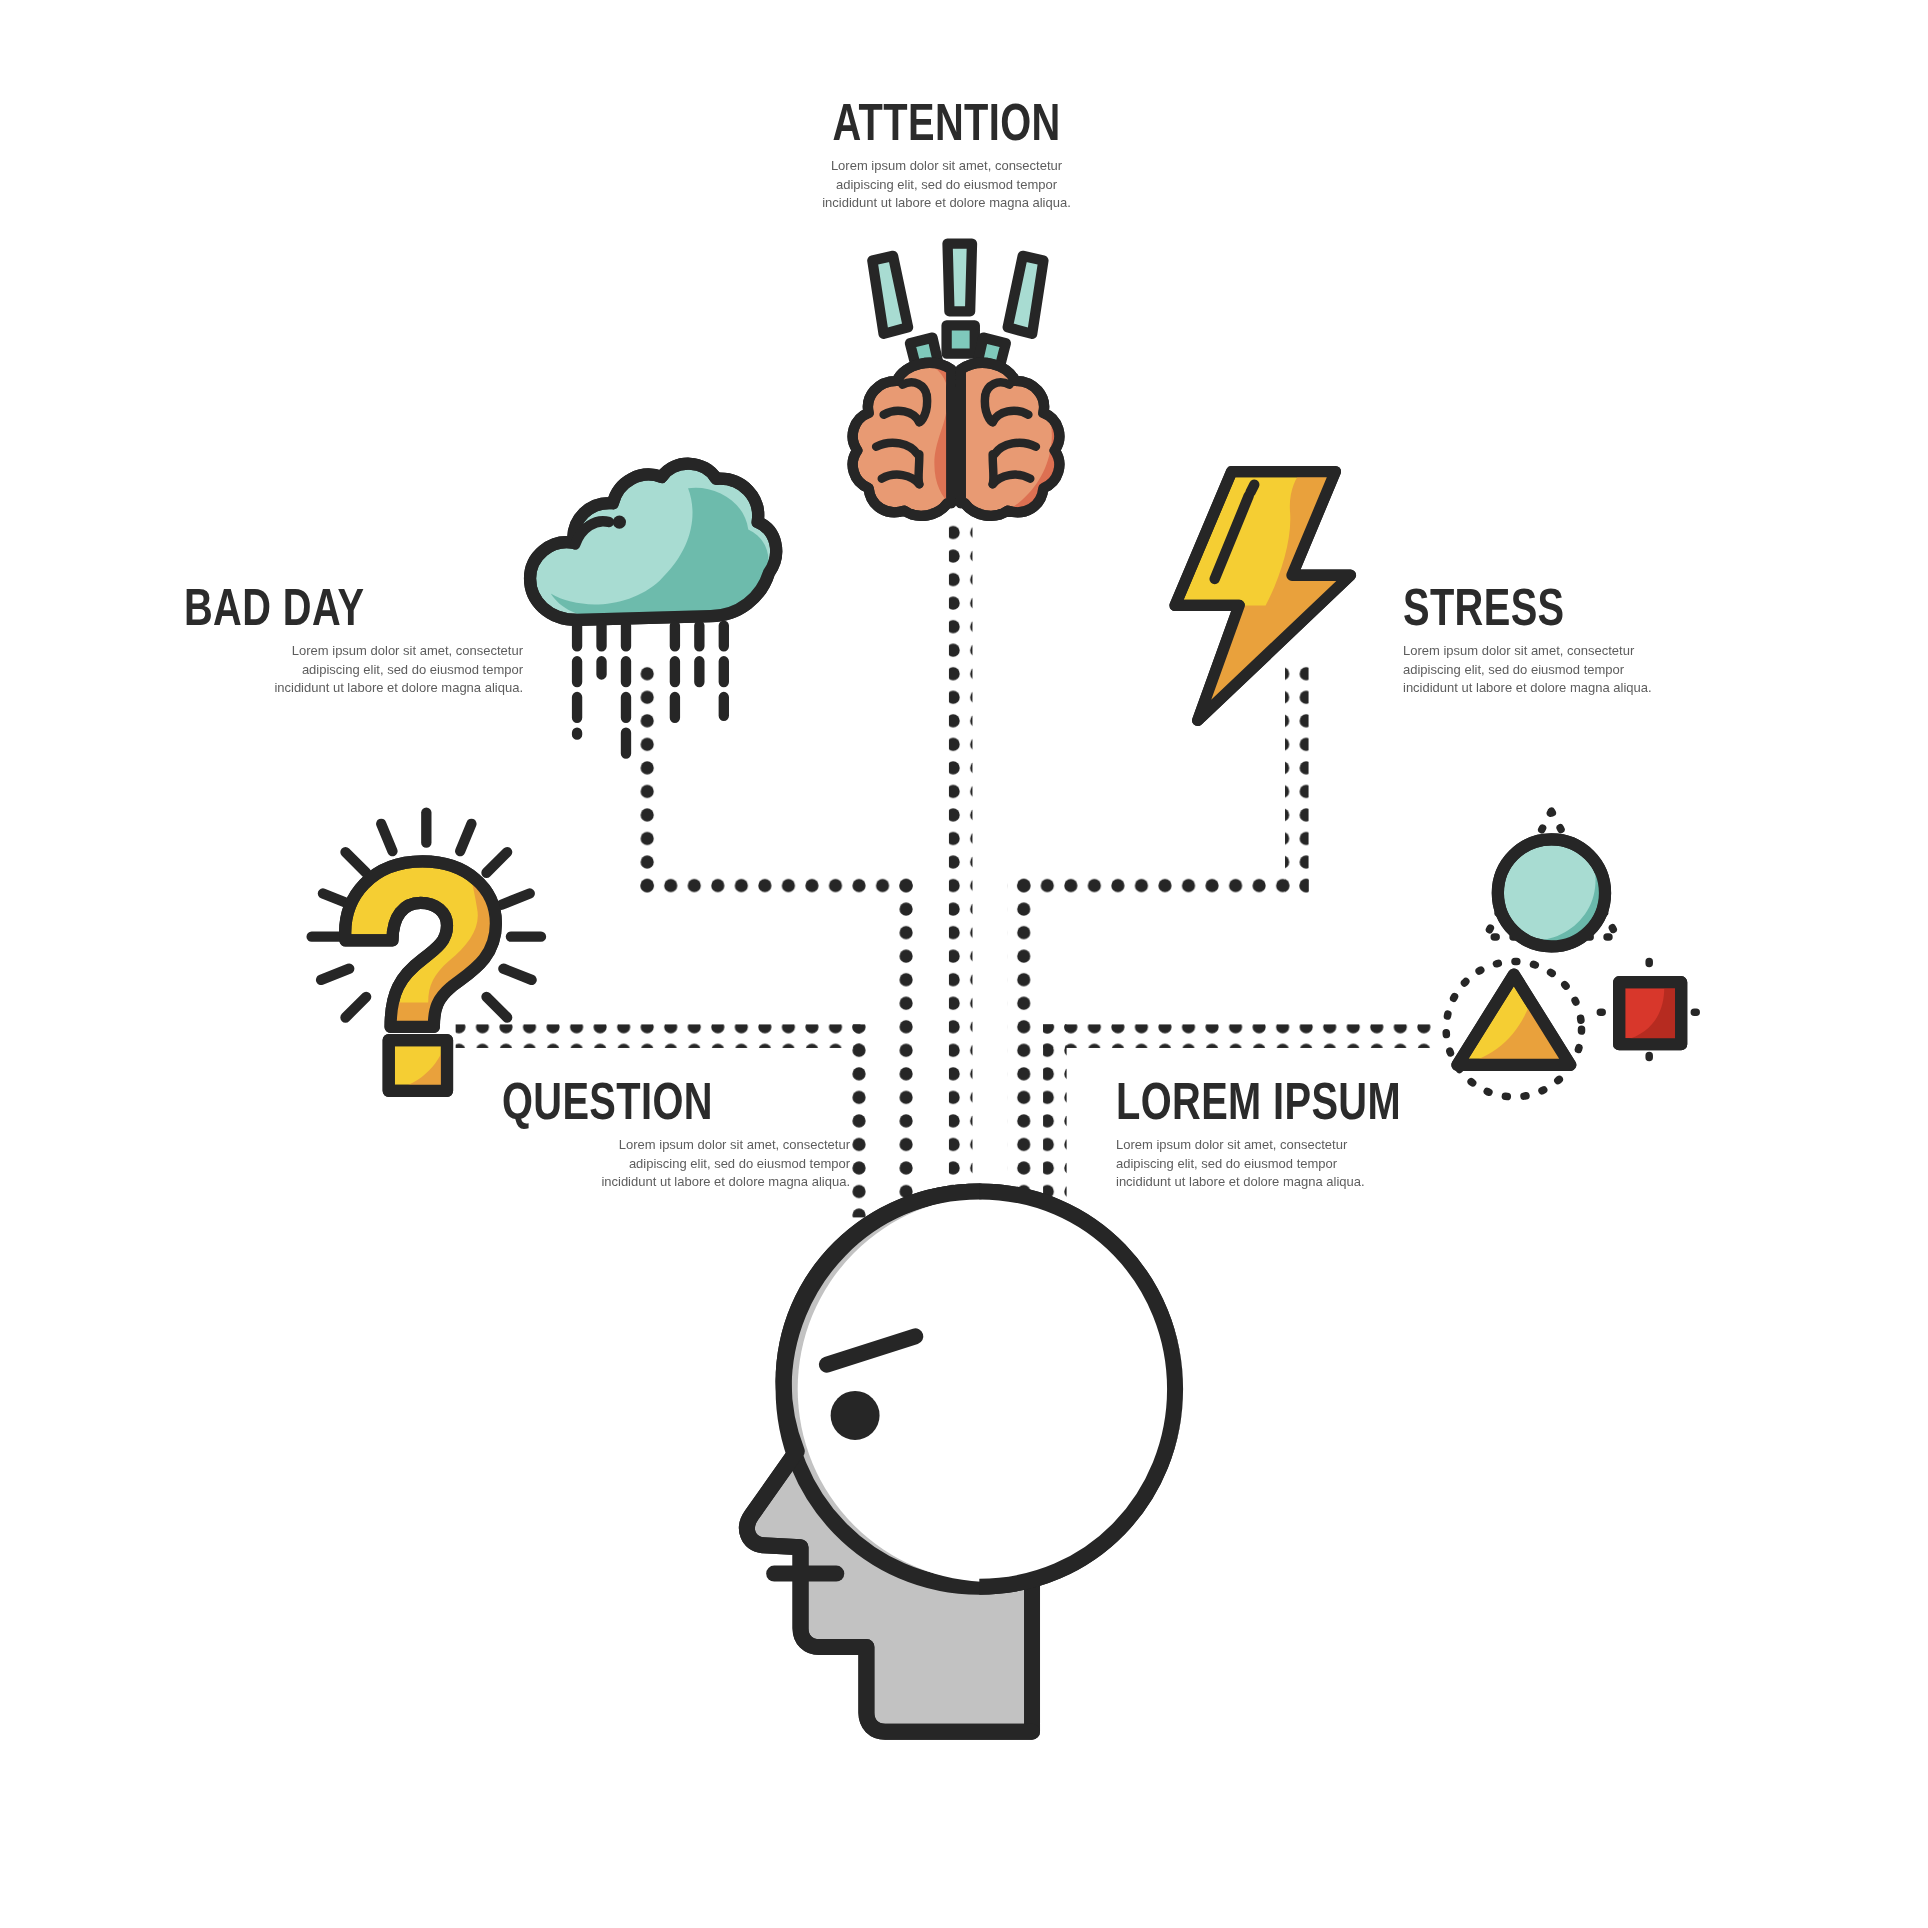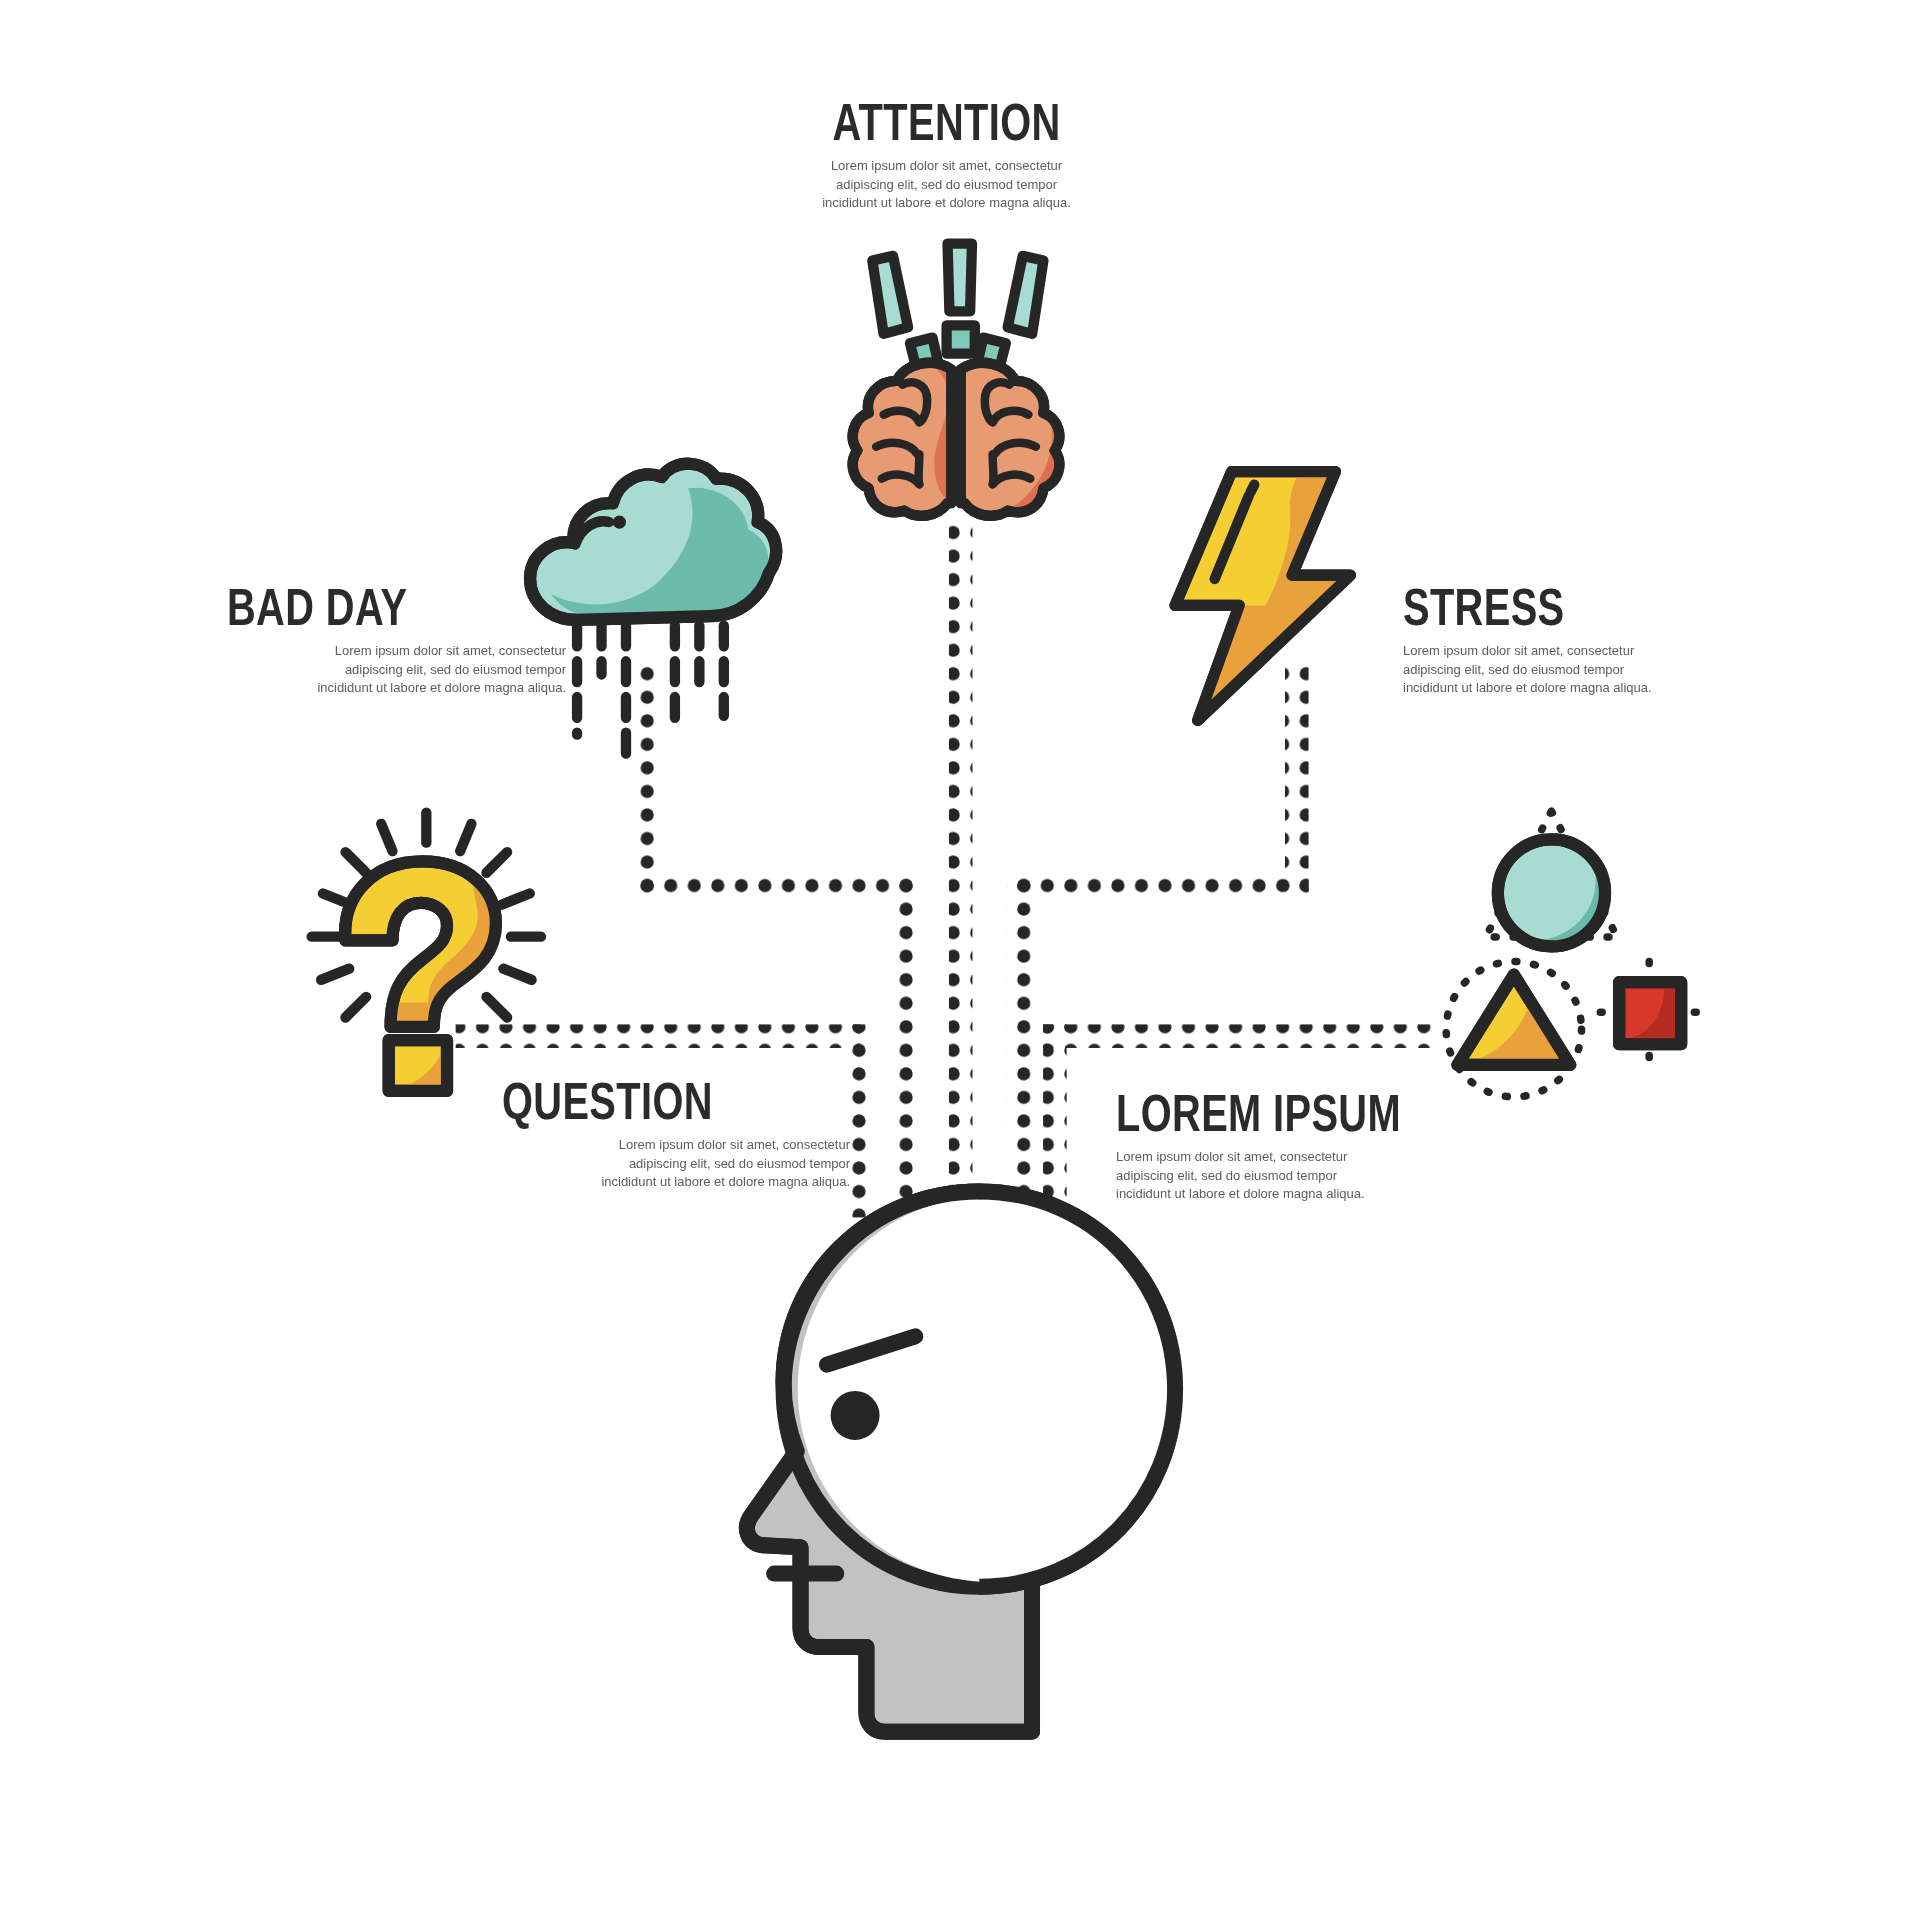--- a/index.html
+++ b/index.html
@@ -16,21 +16,21 @@
     font-weight:bold;font-size:51px;letter-spacing:0.5px;
     color:#2b2b2b;line-height:1.0;margin:0 0 9.4px 0;
     transform:scaleX(0.78);white-space:nowrap;
   }
   .ttl.l{transform-origin:left center;}
   .ttl.c{transform-origin:center center;}
   .bdy{
     font-family:"Liberation Sans", sans-serif;
     font-size:13px;line-height:1.42;color:#5d5d5d;margin:0;white-space:pre-line;
   }
-  .ta-l{text-align:left;} .ta-r{text-align:right;margin-left:43px;} .ta-c{text-align:center;}
+  .ta-l{text-align:left;} .ta-r{text-align:right;} .ta-c{text-align:center;}
   svg{display:block;overflow:visible;}
 </style>
 </head>
 <body>
 
 <div id="stage">
 
   <svg width="1928" height="1928" style="position:absolute;left:0;top:0;" viewBox="0 0 2048 2048">
     <defs>
       <pattern id="dotH" x="0" y="0" width="25" height="25" patternUnits="userSpaceOnUse">
@@ -246,21 +246,21 @@
 incididunt ut labore et dolore magna aliqua.</div>
   </div>
 
   <div class="blk ta-l" style="left:502px;top:1073px;width:348px;">
     <div class="ttl l">QUESTION</div>
     <div class="bdy ta-r">Lorem ipsum dolor sit amet, consectetur
 adipiscing elit, sed do eiusmod tempor
 incididunt ut labore et dolore magna aliqua.</div>
   </div>
 
-  <div class="blk ta-l" style="left:1116px;top:1073px;width:358px;margin-top:12px;">
+  <div class="blk ta-l" style="left:1116px;top:1073px;width:358px;">
     <div class="ttl l">LOREM IPSUM</div>
     <div class="bdy ta-l">Lorem ipsum dolor sit amet, consectetur
 adipiscing elit, sed do eiusmod tempor
 incididunt ut labore et dolore magna aliqua.</div>
   </div>
 
 </div>
 
 
 </body></html>

